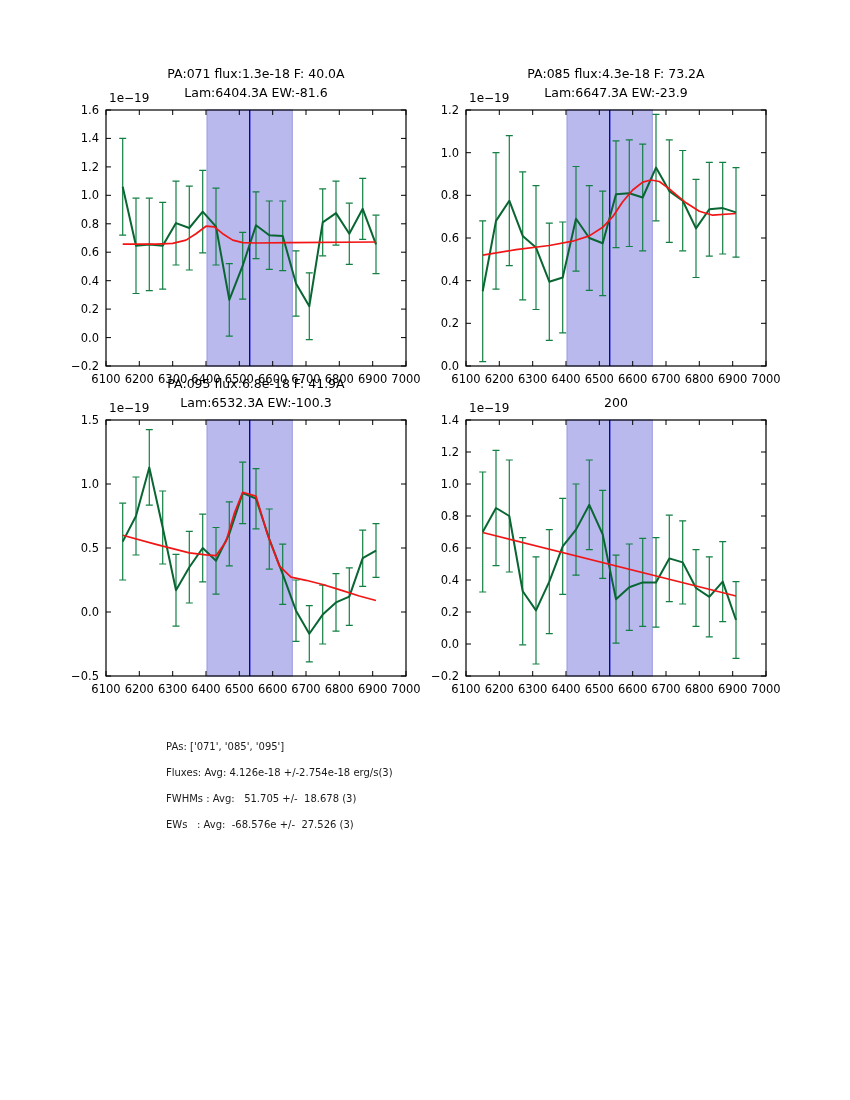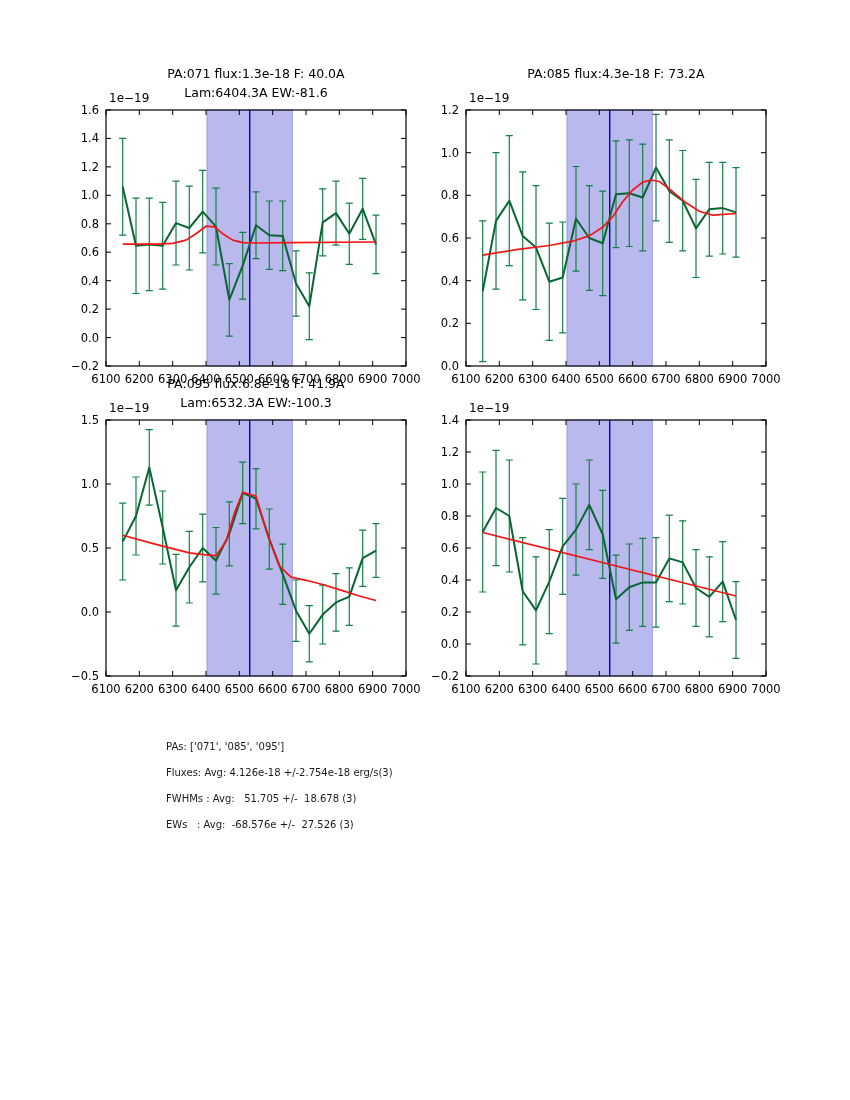--- a/index.html
+++ b/index.html
@@ -157,20 +157,21 @@
             <text x="53" y="219.1" text-anchor="end">0.2</text>
             <text x="53" y="247.6" text-anchor="end">0.0</text>
             <text x="53" y="276" text-anchor="end">−0.2</text>
           </g>
         </svg></div>
   </div>
 
   <div class="subplot" style="left:406px;top:94px;">
     <div class="plot-title">
       <div>PA:085 flux:4.3e-18 F: 73.2A</div>
+      <div>Lam:6647.3A EW:-23.9</div>
     </div>
     <div class="offset-label">1e−19</div>
     <div class="canvas-holder"><svg width="380" height="300" viewBox="0 0 380 300">
           <rect x="161.0" y="16" width="85.3" height="256" fill="#b9b9ee" stroke="#9a9ae2" stroke-width="1"></rect>
           <line x1="203.7" y1="16" x2="203.7" y2="272" stroke="#0000cd" stroke-width="1.4"></line>
           <g stroke="#128042" stroke-width="1.2" fill="none">
             <line x1="76.7" y1="126.9" x2="76.7" y2="267.7"></line>
             <line x1="76.7" y1="126.9" x2="76.7" y2="126.9"></line>
             <path d="M 73.2 126.9 H 80.2 M 73.2 267.7 H 80.2"></path>
             <line x1="90.0" y1="58.7" x2="90.0" y2="195.2"></line>
@@ -414,20 +415,21 @@
             <text x="53" y="148" text-anchor="end">0.5</text>
             <text x="53" y="212" text-anchor="end">0.0</text>
             <text x="53" y="276" text-anchor="end">−0.5</text>
           </g>
         </svg></div>
   </div>
 
   <div class="subplot" style="left:406px;top:404px;">
     <div class="plot-title">
       <div></div>
+      <div>200</div>
     </div>
     <div class="offset-label">1e−19</div>
     <div class="canvas-holder"><svg width="380" height="300" viewBox="0 0 380 300">
           <rect x="161.0" y="16" width="85.3" height="256" fill="#b9b9ee" stroke="#9a9ae2" stroke-width="1"></rect>
           <line x1="203.7" y1="16" x2="203.7" y2="272" stroke="#0000cd" stroke-width="1.4"></line>
           <g stroke="#128042" stroke-width="1.2" fill="none">
             <line x1="76.7" y1="68.0" x2="76.7" y2="188.0"></line>
             <line x1="76.7" y1="68.0" x2="76.7" y2="68.0"></line>
             <path d="M 73.2 68.0 H 80.2 M 73.2 188.0 H 80.2"></path>
             <line x1="90.0" y1="46.4" x2="90.0" y2="161.6"></line>

